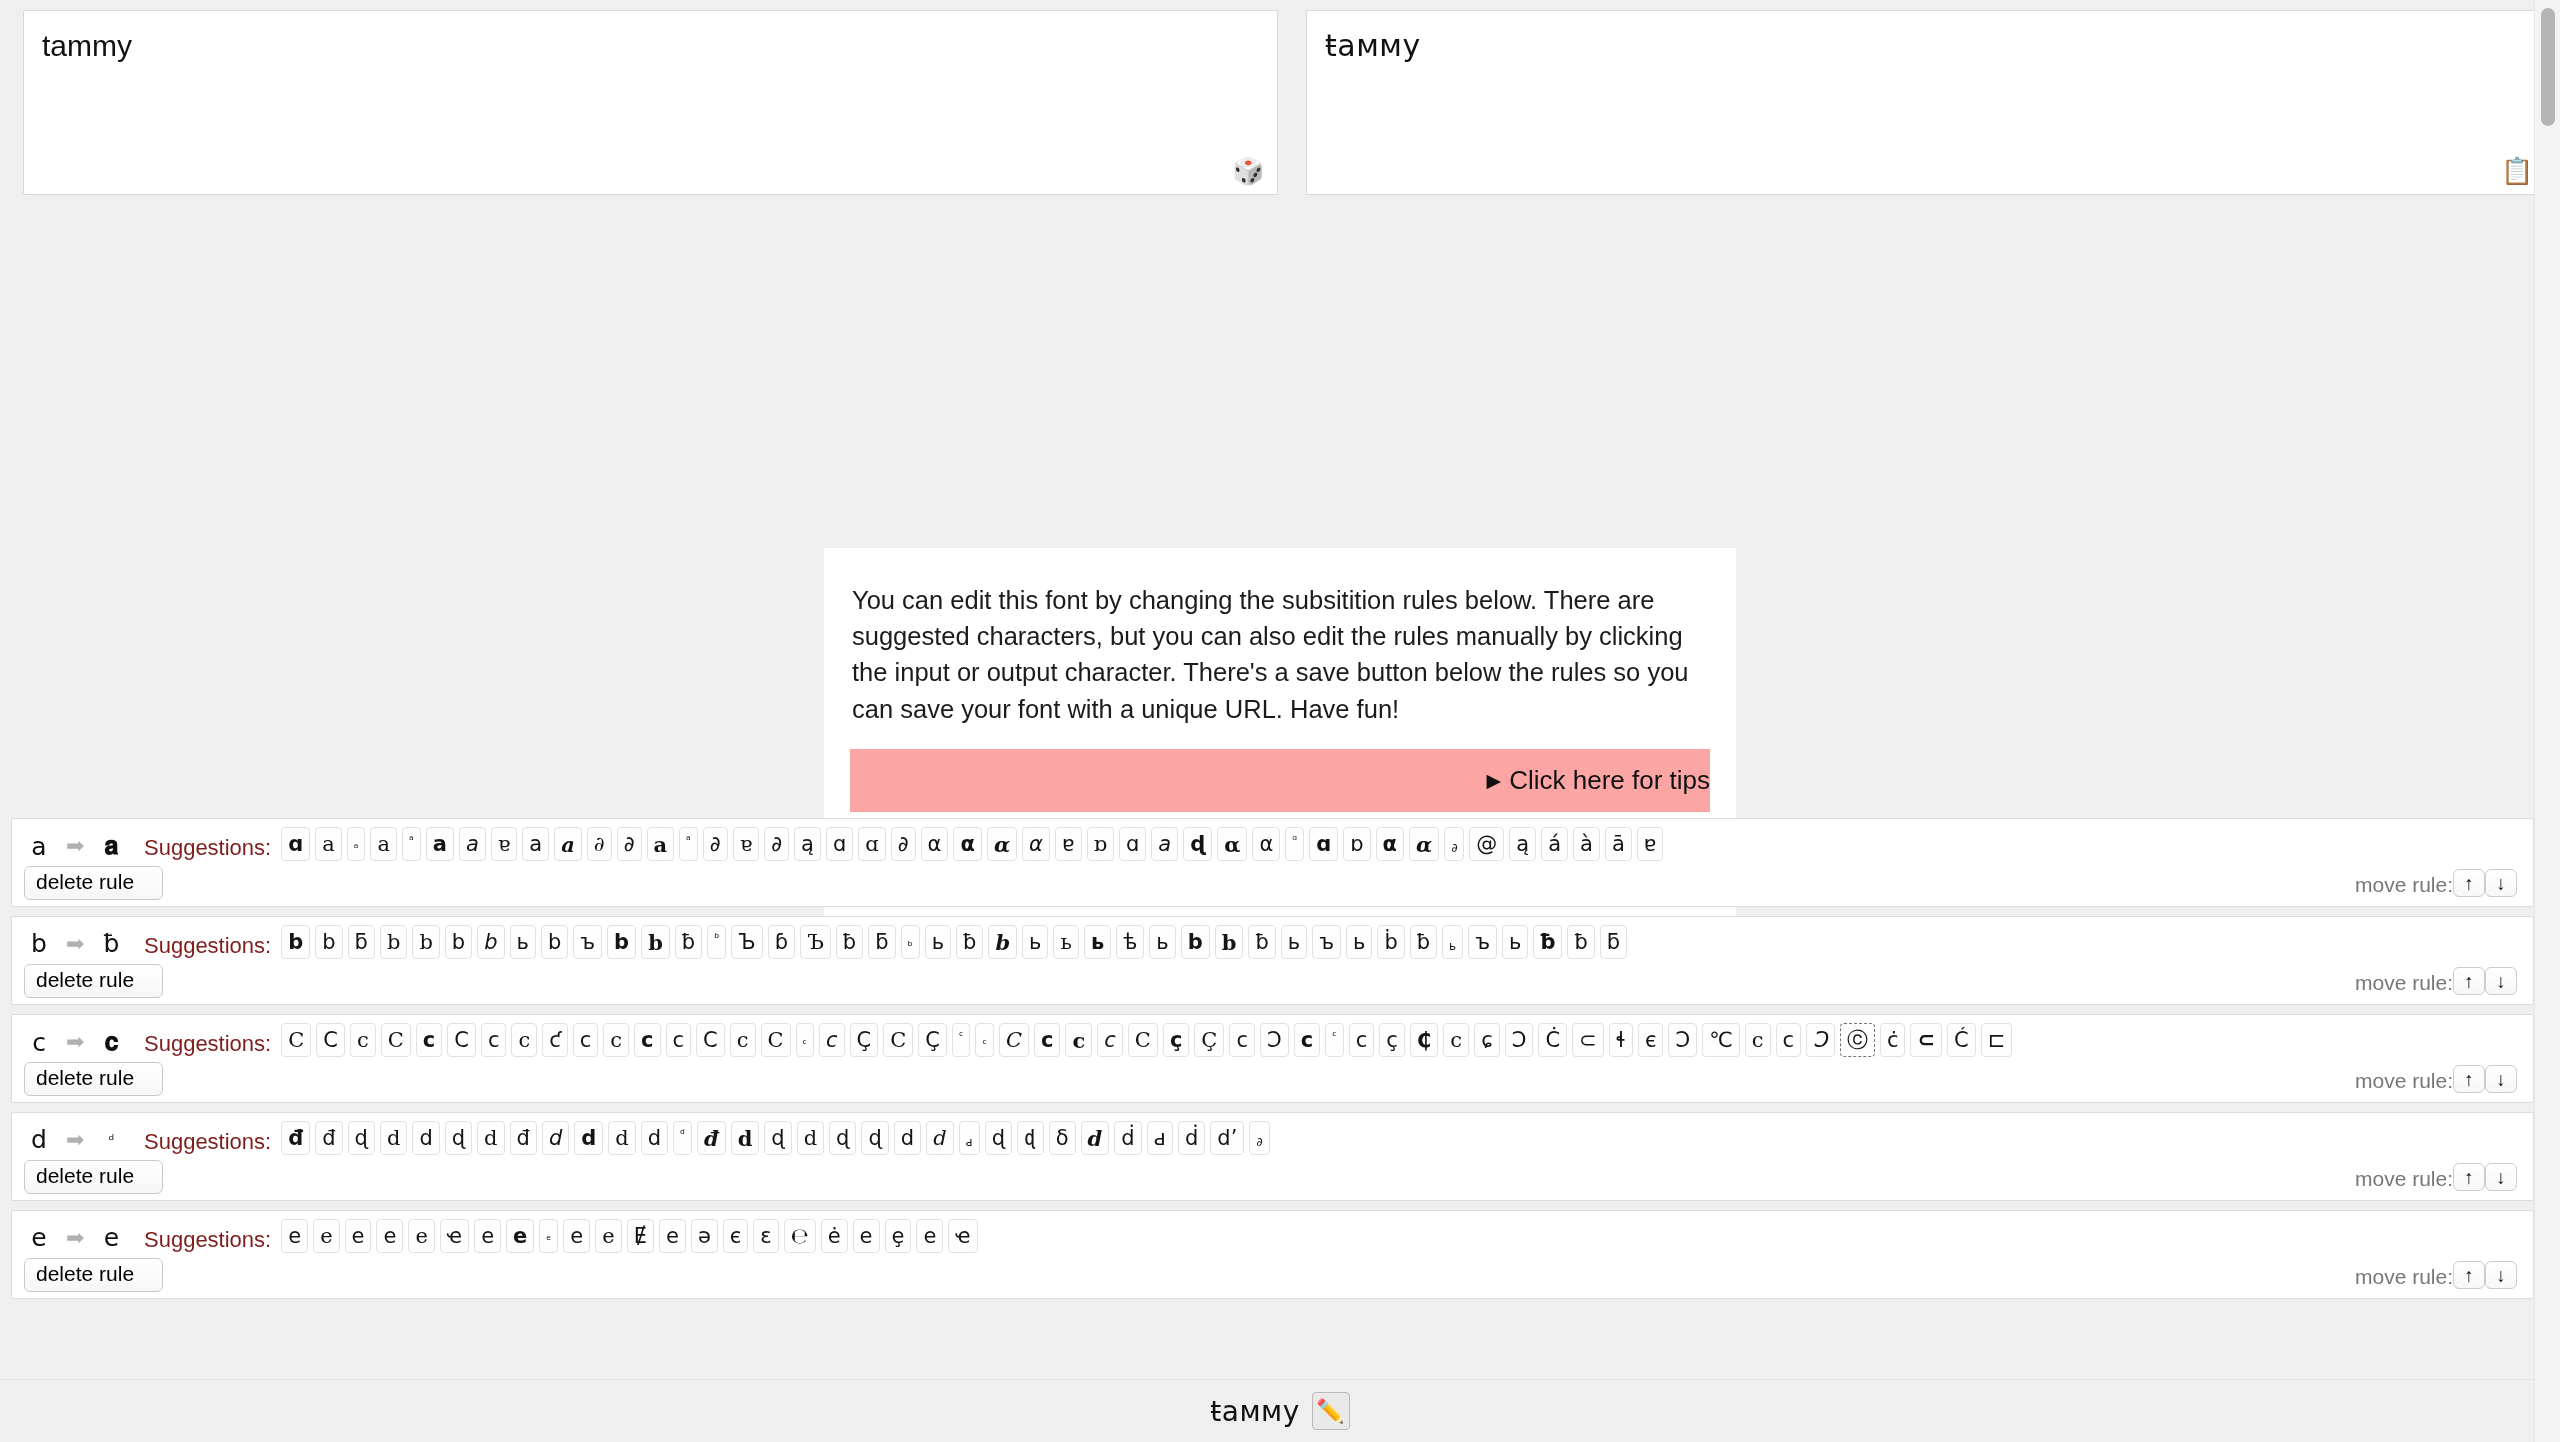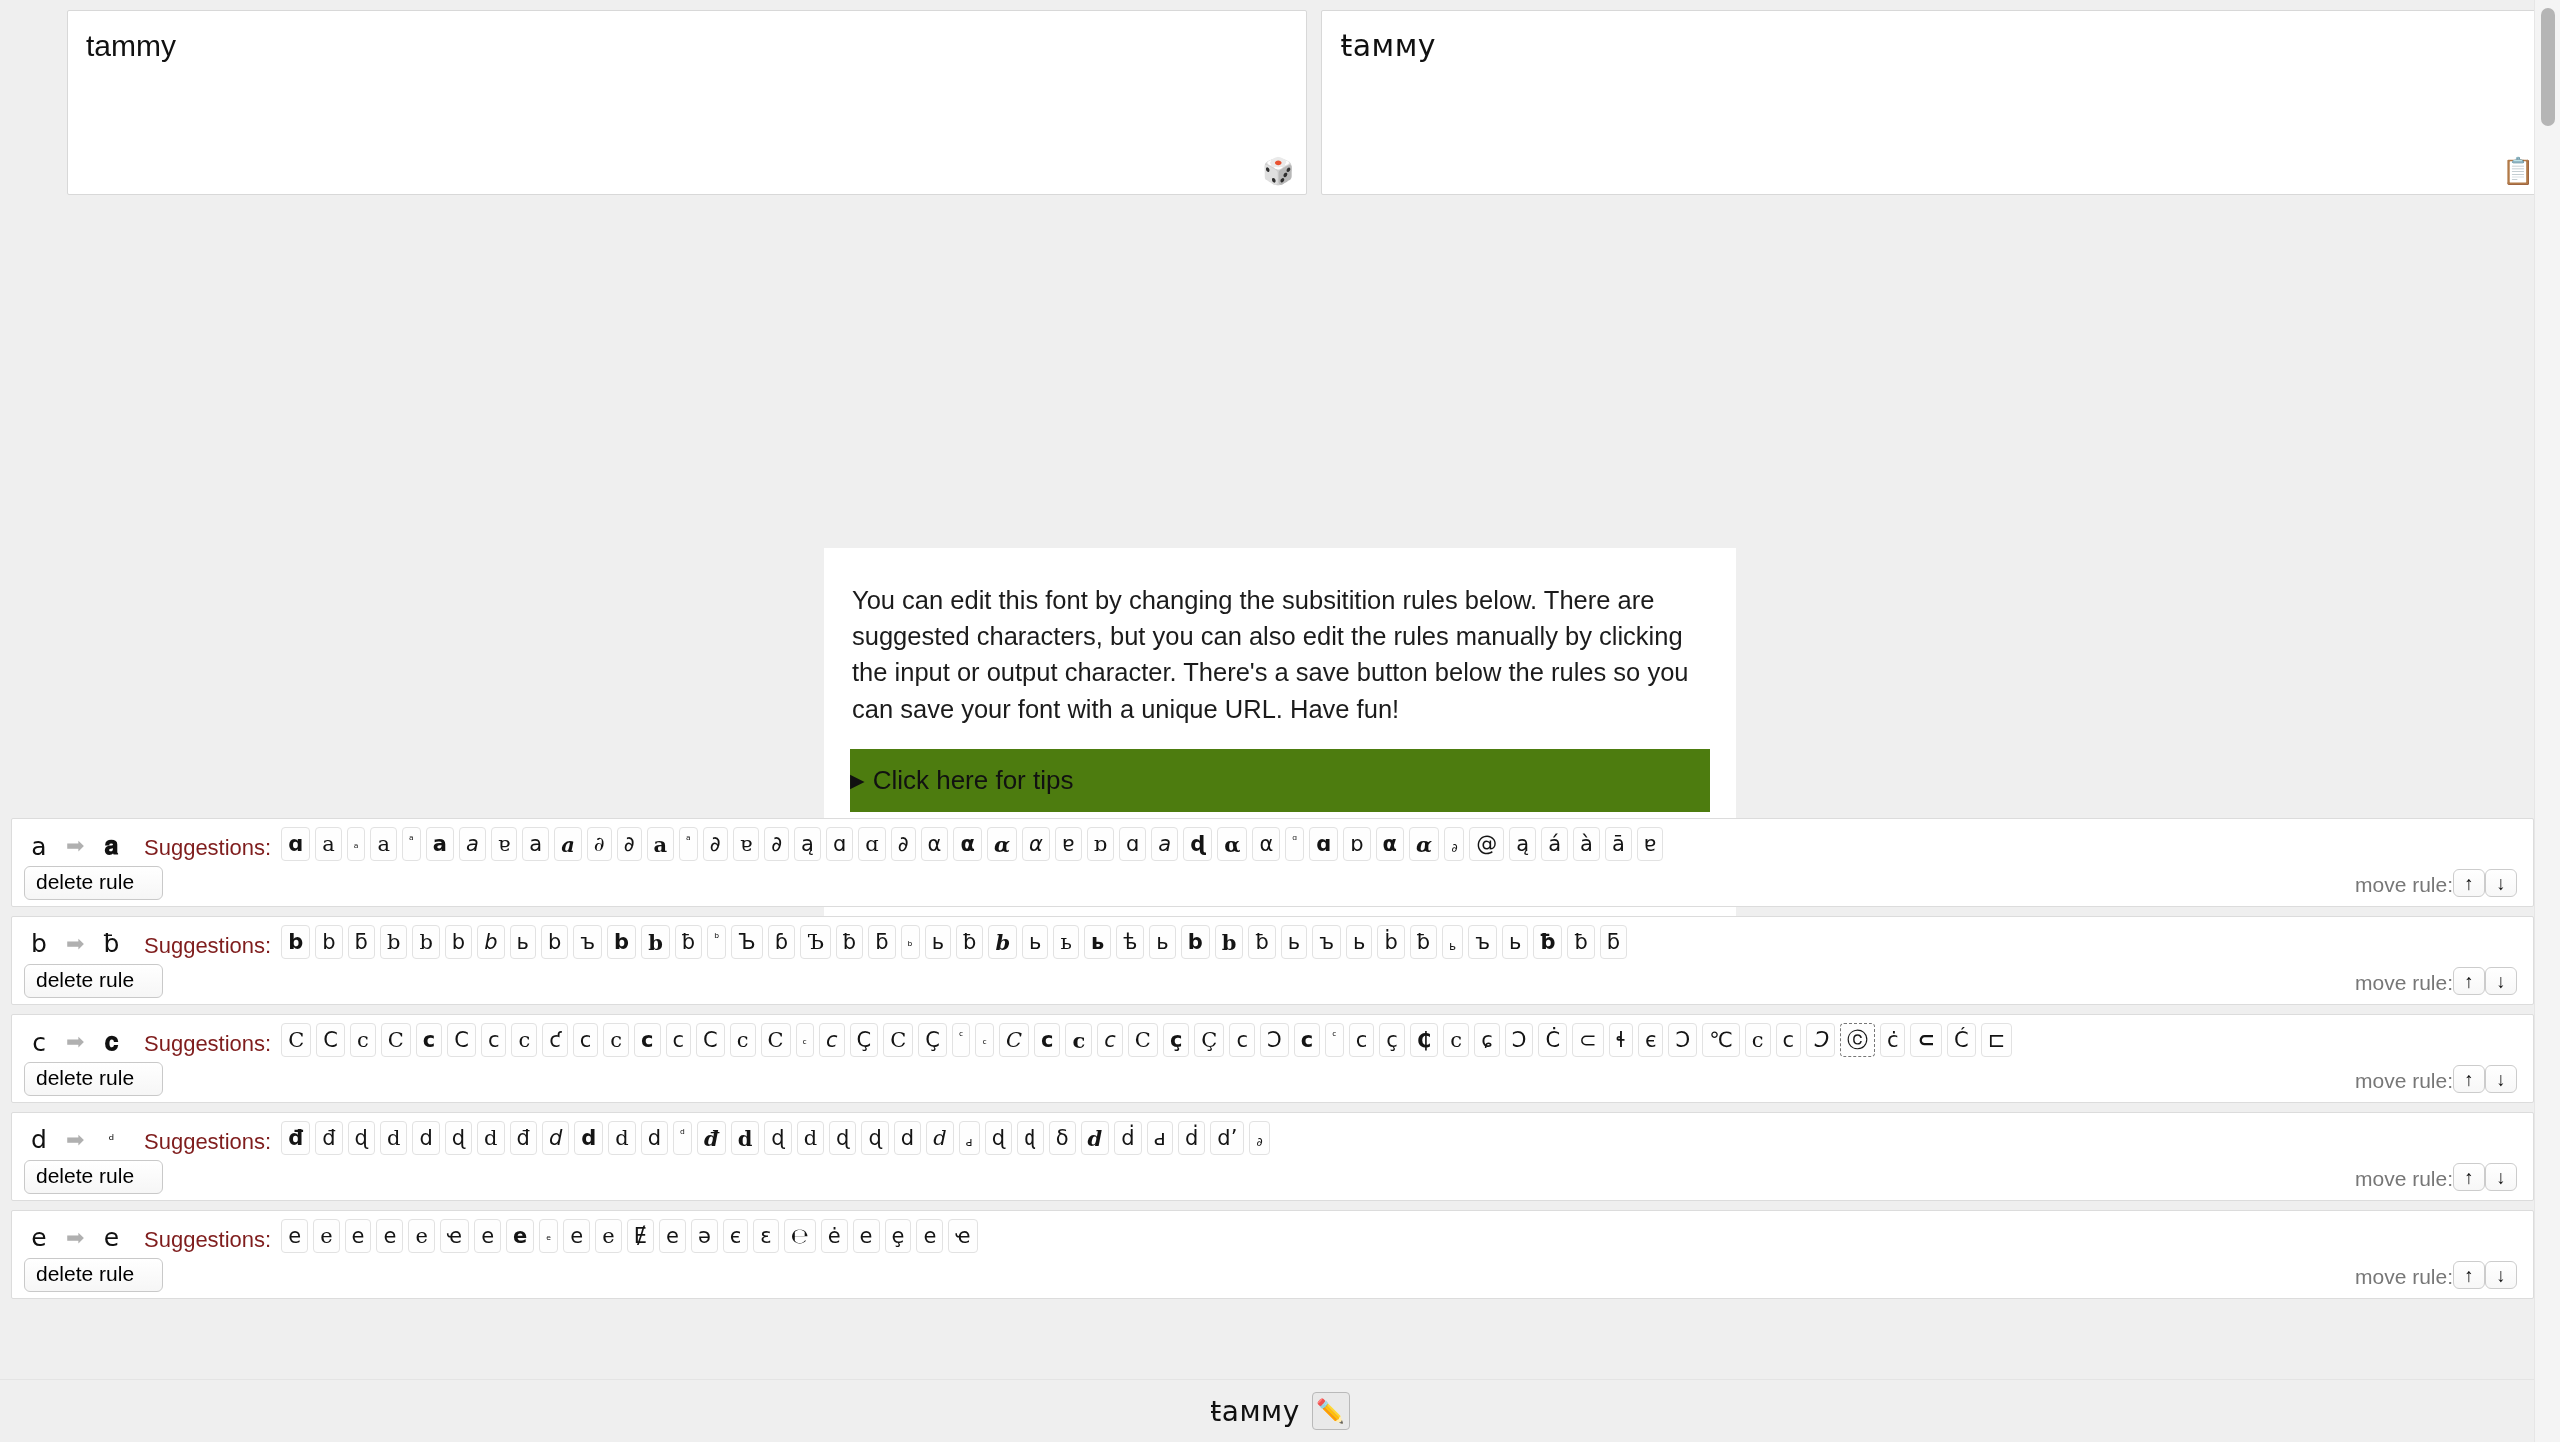--- a/index.html
+++ b/index.html
@@ -12,25 +12,24 @@
   body {
     width: 2560px;
     height: 1442px;
     overflow: hidden;
     position: relative;
   }
 
   
   .panels {
     display: flex;
-    gap: 0;
+    gap: 14px;
     padding: 10px 12px 0 23px;
     box-sizing: border-box;
     height: 198px;
-    margin-left: 44px;
   }
   .panel {
     background: #ffffff;
     border: 1px solid #d8d8d8;
     border-radius: 2px;
     position: relative;
     box-sizing: border-box;
     height: 185px;
     overflow: hidden;
   }
@@ -78,22 +77,22 @@
     box-sizing: border-box;
   }
   .info-text {
     font-size: 25.5px;
     line-height: 1.42;
     color: #1b1b1b;
     margin: 0 0 22px 0;
     padding: 0 2px;
   }
   .tips-bar {
-    background: #4d7c0f;
-    text-align: left;
+    background: #fca5a5;
+    text-align: right;
     padding: 16px 0;
     font-size: 26px;
     color: #111;
     cursor: pointer;
     user-select: none;
   }
   .tips-bar .tri { font-size: 19px; margin-right: 8px; position: relative; top: -2px; }
 
   .btn-row {
     display: flex;

